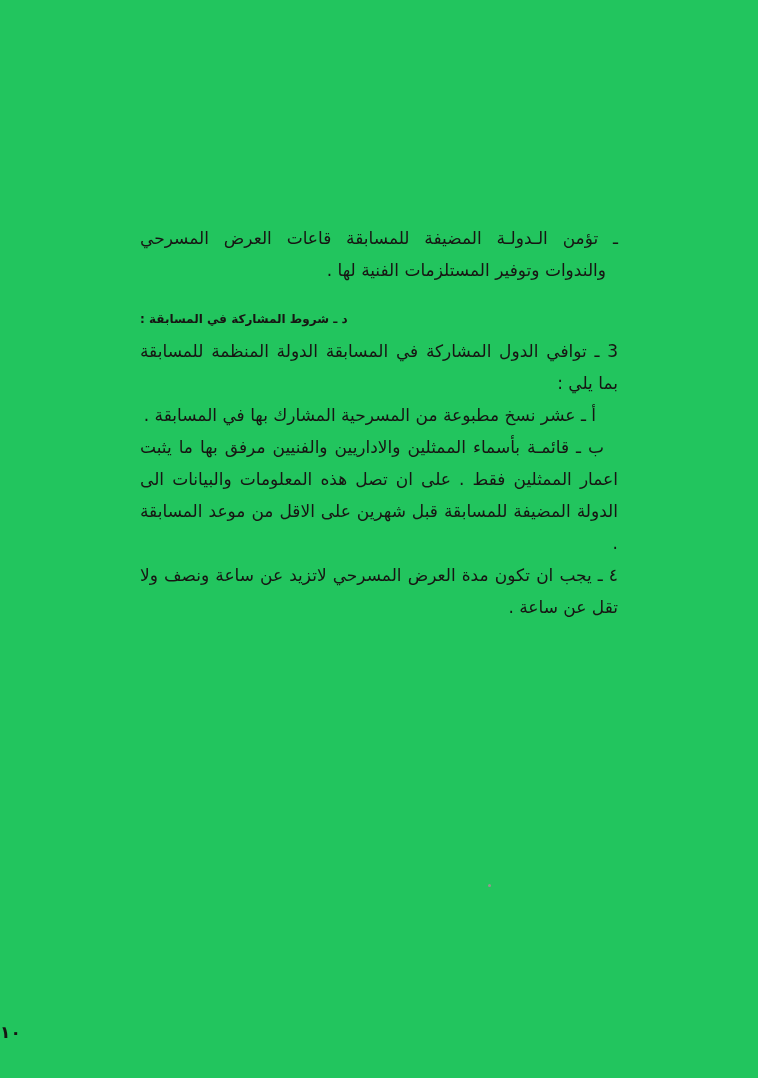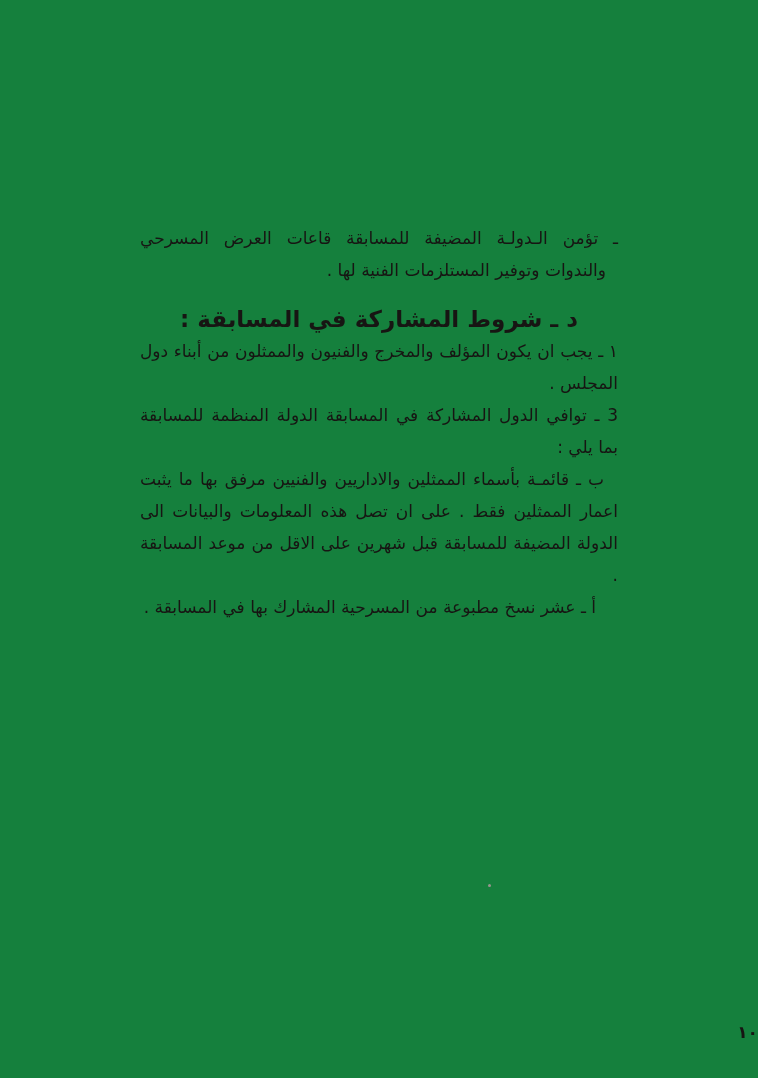--- a/index.html
+++ b/index.html
@@ -5,54 +5,54 @@
   * { box-sizing: border-box; }
   html, body { margin: 0; padding: 0; }
   body {
     background: #ffffff;
     font-family: "DejaVu Sans", sans-serif;
   }
   .sheet {
     position: relative;
     width: 758px;
     height: 1078px;
-    background: #15803d;
+    background: #22c55e;
     color: #171513;
     overflow: hidden;
   }
   .text-block {
     position: absolute;
     top: 222px;
     right: 140px;
     width: 478px;
     direction: rtl;
     font-size: 17px;
     line-height: 32px;
     text-align: justify;
   }
   .para { margin: 0; }
   
   .intro { padding-right: 12px; text-indent: -12px; }
   .heading {
     margin: 17px 0 0 0;
-    font-size: 23px;
+    font-size: 12px;
     font-weight: bold;
-    text-align: center;
+    text-align: left;
     line-height: 32px;
   }
   
   .sub-a { text-indent: 22px; }
   .sub-b { text-indent: 14px; }
   .page-number {
     position: absolute;
     bottom: 36px;
     left: 0;
     width: 100%;
     direction: rtl;
-    text-align: right;
+    text-align: left;
     font-size: 17px;
     font-weight: bold;
     color: #171513;
   }
   .speck {
     position: absolute;
     top: 884px;
     left: 488px;
     width: 3px;
     height: 3px;
@@ -65,29 +65,29 @@
 
 <div class="sheet">
 
   <main class="text-block" lang="ar">
 
     <p class="para intro">ـ تؤمن الـدولـة المضيفة للمسابقة قاعات العرض المسرحي والندوات وتوفير المستلزمات الفنية لها .</p>
 
 
     <h2 class="heading">د ـ شروط المشاركة في المسابقة :</h2>
 
-    <p class="para rule">١ ـ يجب ان يكون المؤلف والمخرج والفنيون والممثلون من أبناء دول المجلس .</p>
 
     <p class="para rule">3 ـ توافي الدول المشاركة في المسابقة الدولة المنظمة للمسابقة بما يلي :</p>
 
+    <p class="para sub-a">أ ـ عشر نسخ مطبوعة من المسرحية المشارك بها في المسابقة .</p>
+
     <p class="para sub-b">ب ـ قائمـة بأسماء الممثلين والاداريين والفنيين مرفق بها ما يثبت اعمار الممثلين فقط . على ان تصل هذه المعلومات والبيانات الى الدولة المضيفة للمسابقة قبل شهرين على الاقل من موعد المسابقة .</p>
 
-    <p class="para sub-a">أ ـ عشر نسخ مطبوعة من المسرحية المشارك بها في المسابقة .</p>
 
-
+    <p class="para rule">٤ ـ يجب ان تكون مدة العرض المسرحي لاتزيد عن ساعة ونصف ولا تقل عن ساعة .</p>
 
 
 
   </main>
 
   <span class="speck"></span>
 
   <footer class="page-number">١٠</footer>
 
 </div>

